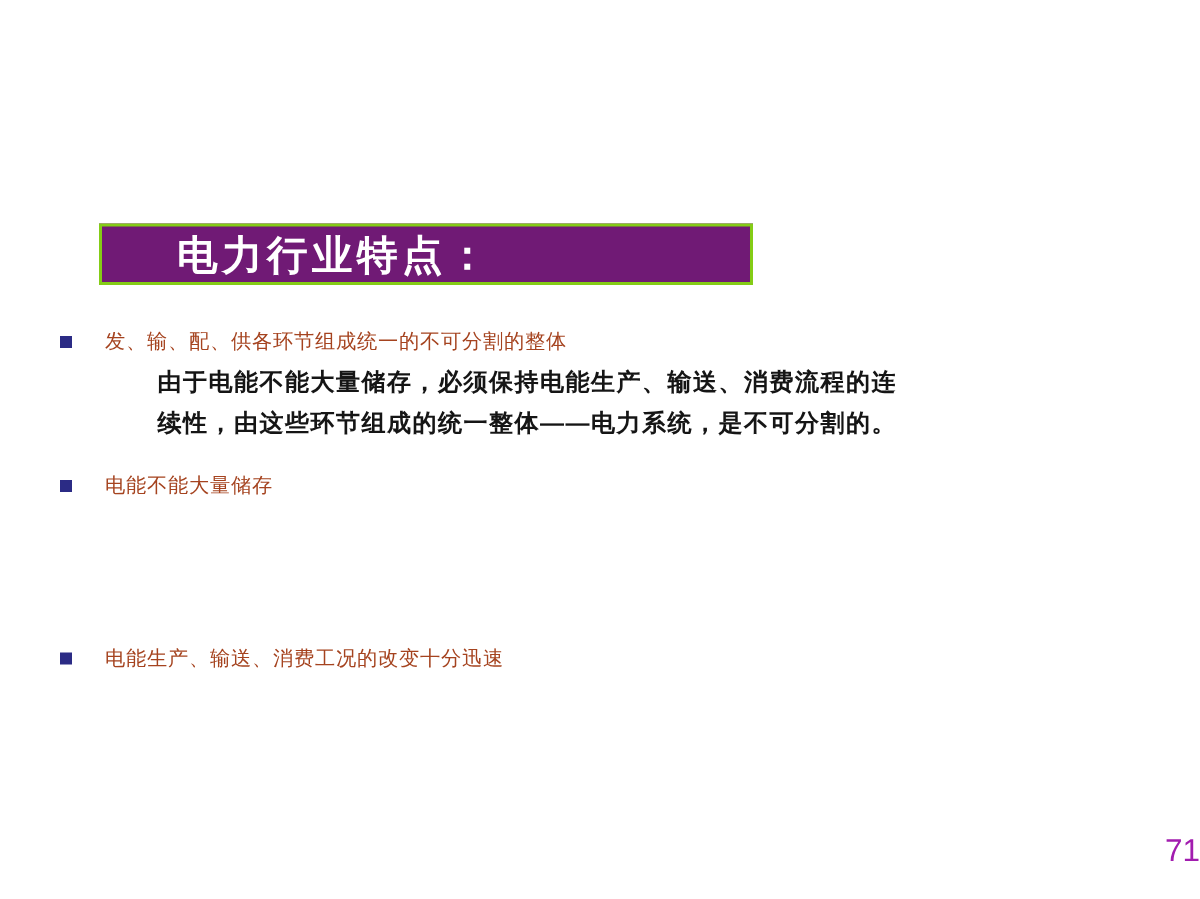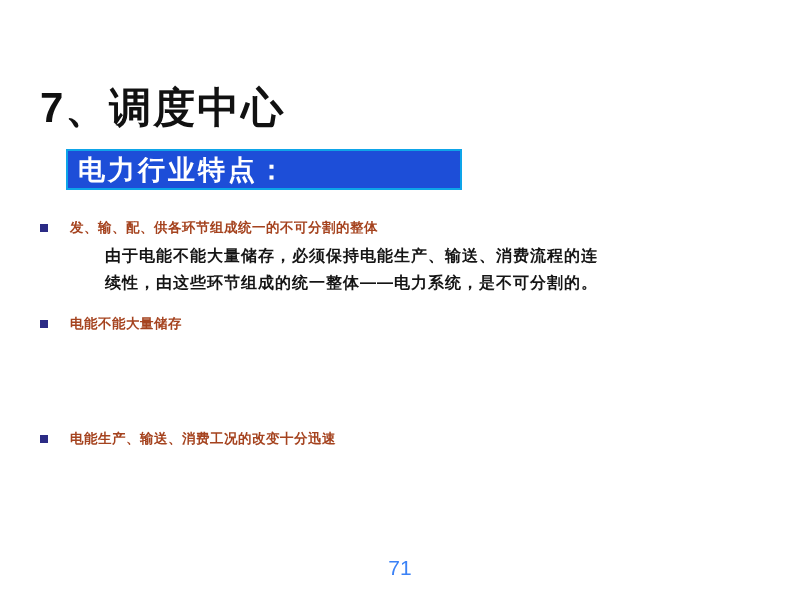--- a/index.html
+++ b/index.html
@@ -20,24 +20,25 @@
     color: #111111;
     letter-spacing: 2px;
     white-space: nowrap;
   }
   .section-banner {
     position: absolute;
     left: 66px;
     top: 149px;
     width: 392px;
     height: 37px;
-    background: #1d4ed8;
-    border: 2px solid #0ea5e9;
+    background: #701a75;
+    border: 2px solid #84cc16;
     display: flex;
     align-items: center;
+    padding-left: 40px;
   }
   .section-banner-label {
     color: #FFFFFF;
     font-size: 27px;
     font-weight: bold;
     letter-spacing: 3px;
     padding-left: 10px;
     white-space: nowrap;
   }
   .bullet-item {
@@ -51,21 +52,21 @@
   }
   .bullet-marker {
     width: 8px;
     height: 8px;
     background: #2B2B85;
     flex: 0 0 8px;
     margin-right: 22px;
   }
   .bullet-heading {
     font-size: 13.5px;
-    font-weight: bold;
+    font-weight: normal;
     color: #A5431F;
     letter-spacing: 0.5px;
     white-space: nowrap;
   }
   .bullet-body {
     margin-left: 65px;
     margin-top: 5px;
     font-size: 16px;
     font-weight: bold;
     color: #151515;
@@ -74,31 +75,30 @@
     white-space: pre-line;
   }
   .bullet-item-1 { top: 219px; }
   .bullet-item-2 { top: 315px; }
   .bullet-item-3 { top: 430px; }
   .page-number {
     position: absolute;
     left: 0;
     right: 0;
     top: 556px;
-    text-align: center;
+    text-align: right;
     font-size: 21px;
-    color: #3b82f6;
+    color: #a21caf;
   }
 </style>
 </head>
 <body>
 
 <div class="slide">
 
-  <div class="slide-title">7、调度中心</div>
 
   <div class="section-banner">
     <span class="section-banner-label">电力行业特点：</span>
   </div>
 
   <div class="bullet-item bullet-item-1">
     <div class="bullet-head-row">
       <span class="bullet-marker"></span>
       <span class="bullet-heading">发、输、配、供各环节组成统一的不可分割的整体</span>
     </div>

